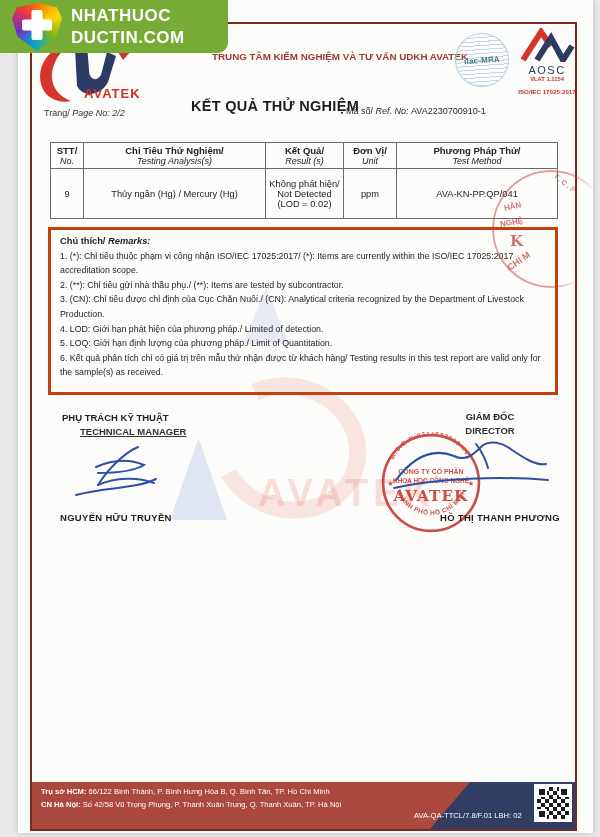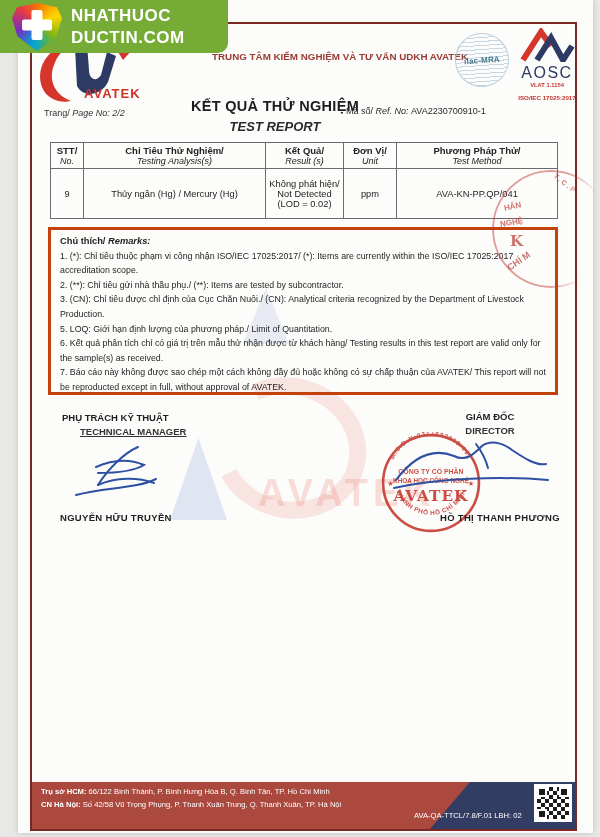--- a/index.html
+++ b/index.html
@@ -31,21 +31,21 @@
   .avatek-logo{position:absolute;left:33px;top:44px;width:112px;height:66px;z-index:5;}
   .avatek-word{position:absolute;left:84px;top:86px;font-weight:800;font-size:13px;
            color:#cf3227;letter-spacing:1px;z-index:6;}
   .page-no{position:absolute;left:44px;top:108px;font-size:9px;color:#333;z-index:5;}
   .ilac{position:absolute;left:455px;top:33px;width:54px;height:54px;border-radius:50%;
         border:1px solid #bcd0de;z-index:5;
         background:repeating-linear-gradient(0deg,rgba(130,170,200,.45) 0 1px,rgba(255,255,255,0) 1px 4px);
         display:flex;align-items:center;justify-content:center;transform:rotate(-4deg);}
   .ilac span{font-size:8px;color:#44748f;font-weight:bold;letter-spacing:.2px;}
   .aosc{position:absolute;left:518px;top:28px;z-index:5;width:58px;text-align:center;}
-  .aosc-name{font-size:16px;color:#2c3a64;letter-spacing:1.5px;margin-top:-2px;}
+  .aosc-name{font-size:11px;color:#2c3a64;letter-spacing:1.5px;margin-top:-2px;}
   .aosc-vlat{font-size:5.8px;color:#c2322a;font-weight:bold;}
   .aosc-iso{font-size:6.2px;color:#c2322a;font-weight:bold;margin-top:6px;}
   .title-vi{position:absolute;left:150px;top:98px;width:250px;text-align:center;
         font-weight:bold;font-size:14.5px;color:#1d1d1d;letter-spacing:.3px;z-index:5;}
   .title-en{position:absolute;left:150px;top:119px;width:250px;text-align:center;
         font-weight:bold;font-style:italic;font-size:13px;color:#2a2a2a;z-index:5;}
   .ref{position:absolute;left:332px;top:106px;font-size:9px;color:#2a2a2a;z-index:5;padding-left:14px;}
   .it{font-style:italic;}
   
   table.results{position:absolute;left:50px;top:142px;width:507px;border-collapse:collapse;
@@ -146,21 +146,20 @@
     <svg width="56" height="34" viewBox="0 0 56 34">
       <path d="M4,32 L22,4 L32,18" fill="none" stroke="#d6352c" stroke-width="6"></path>
       <path d="M18,32 L32,10 L44,32 L53,18" fill="none" stroke="#2c3a64" stroke-width="6"></path>
     </svg>
     <div class="aosc-name">AOSC</div>
     <div class="aosc-vlat">VLAT 1.1154</div>
     <div class="aosc-iso">ISO/IEC 17025:2017</div>
   </div>
 
   <div class="title-vi">KẾT QUẢ THỬ NGHIỆM</div>
-  <div class="title-en">TEST REPORT</div>
   <div class="ref">
     <span>Mã số/ </span><span class="it">Ref. No: </span><span>AVA2230700910-1</span>
   </div>
 
   <table class="results">
     <colgroup>
         <col style="width:33px">
         <col style="width:182px">
         <col style="width:78px">
         <col style="width:53px">
@@ -211,23 +210,23 @@
     <span class="frag4">CHÍ M</span>
   </div>
 
   <div class="remarks">
     <div class="rtitle">
       <span>Chú thích/ </span><span class="it">Remarks:</span>
     </div>
     <div>1. (*): Chỉ tiêu thuộc phạm vi công nhận ISO/IEC 17025:2017/ (*): Items are currently within the ISO/IEC 17025:2017 accreditation scope.</div>
     <div>2. (**): Chỉ tiêu gửi nhà thầu phụ./ (**): Items are tested by subcontractor.</div>
     <div>3. (CN): Chỉ tiêu được chỉ định của Cục Chăn Nuôi./ (CN): Analytical criteria recognized by the Department of Livestock Production.</div>
+    <div>4. LOD: Giới hạn phát hiện của phương pháp./ Limited of detection.</div>
     <div>5. LOQ: Giới hạn định lượng của phương pháp./ Limit of Quantitation.</div>
     <div>6. Kết quả phân tích chỉ có giá trị trên mẫu thử nhận được từ khách hàng/ Testing results in this test report are valid only for the sample(s) as received.</div>
-    <div>7. Báo cáo này không được sao chép một cách không đầy đủ hoặc không có sự chấp thuận của AVATEK/ This report will not be reproducted except in full, without approval of AVATEK.</div>
   </div>
 
   <div class="sig-title" style="left:62px;top:412px;">PHỤ TRÁCH KỸ THUẬT</div>
   <div class="sig-title" style="left:80px;top:426px;color:#333;text-decoration:underline;">TECHNICAL MANAGER</div>
   <svg class="sig-svg" style="left:68px;top:443px;" width="110" height="58" viewBox="0 0 110 58">
     <g fill="none" stroke="#2e4fa3" stroke-width="2" stroke-linecap="round">
       <path d="M70,4 C56,10 40,26 30,42"></path>
       <path d="M28,24 C46,16 62,16 76,22 C66,28 48,30 30,30"></path>
       <path d="M30,42 C48,34 70,34 86,40"></path>
       <path d="M8,52 C36,44 68,46 88,36"></path>

